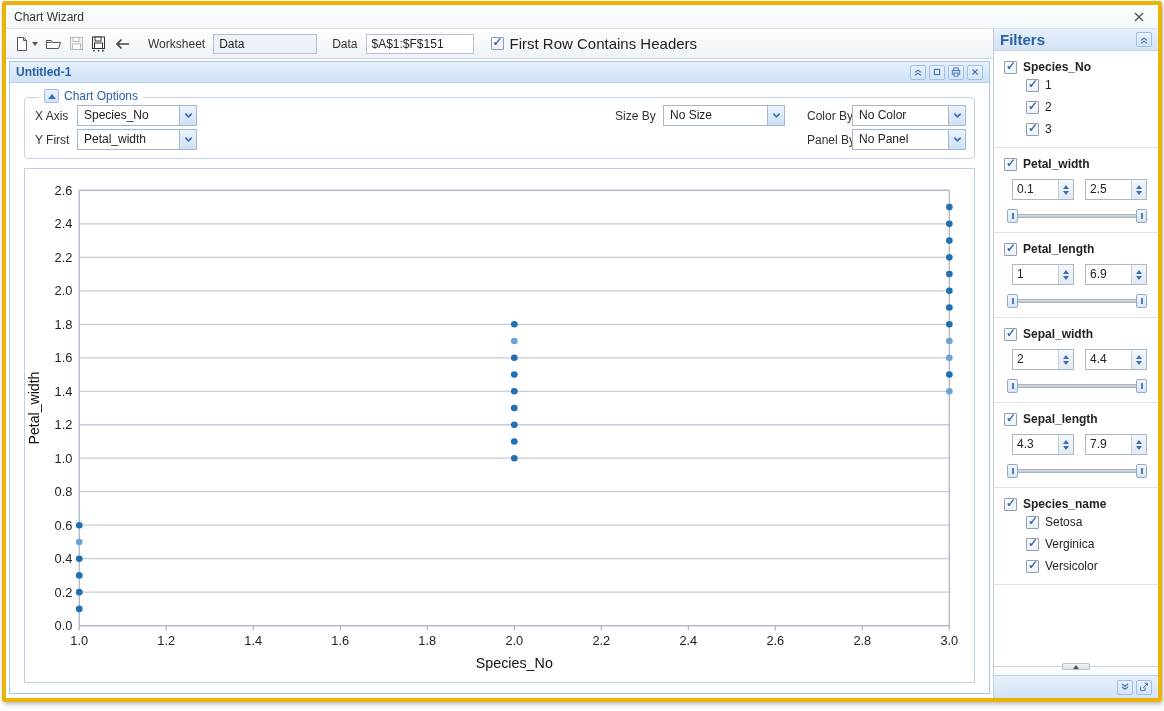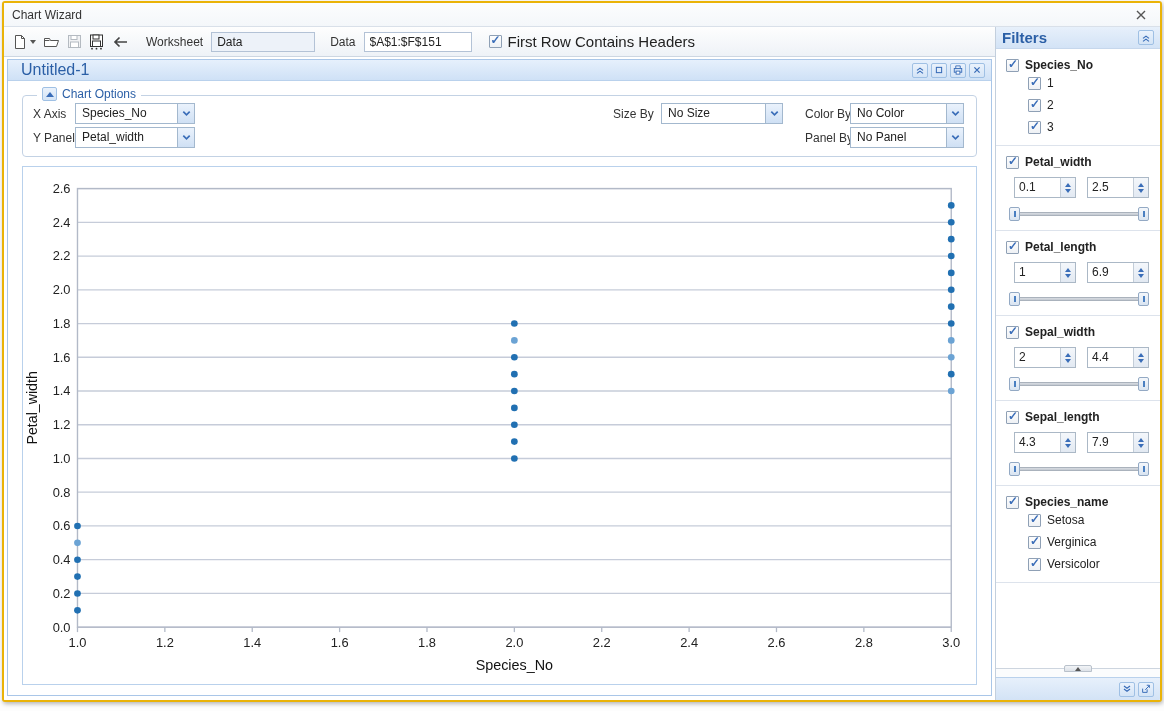--- a/index.html
+++ b/index.html
@@ -1,19 +1,19 @@
 <!DOCTYPE html>
 <html><head>
 <meta charset="utf-8">
 <style>
   * { box-sizing: border-box; margin: 0; padding: 0; }
   html,body { width:1164px; height:711px; background:#fdfdfd; font-family:"Liberation Sans", sans-serif; }
 
   .window { position:absolute; left:2px; top:1px; right:2px; bottom:9px;
-    background:#fff; border:2px solid #eab308; border-radius:3px;
+    background:#fff; border:4px solid #eab308; border-radius:3px;
     box-shadow:1px 2px 4px rgba(0,0,0,.28); overflow:hidden; display:flex; flex-direction:column; }
 
   
   .titlebar { height:24px; flex:0 0 24px; display:flex; align-items:center; padding:0 8px;
     background:linear-gradient(#fcfdfe,#f4f7fa); border-bottom:1px solid #d9e0e9; }
   .titlebar .title { font-size:12px; color:#333; }
   .titlebar .spacer { flex:1; }
   .win-close { width:22px; height:18px; display:flex; align-items:center; justify-content:center; cursor:pointer; }
 
   .app-body { flex:1; display:flex; min-height:0; }
@@ -33,21 +33,21 @@
   .cb { width:13px; height:13px; flex:0 0 13px; border:1px solid #8fa0b5; border-radius:1px;
     background:linear-gradient(#fdfdfd,#eef1f5); position:relative; display:inline-block; }
   .cb.checked::after { content:"✓"; position:absolute; left:1px; top:-2px; font-size:12px; line-height:13px; color:#3a6db8; font-weight:bold; }
   .cb-label { font-size:15px; color:#222; margin-left:6px; }
 
   
   .mdi-area { flex:1; min-height:0; padding:2px 3px 4px; background:#fff; }
   .mdi-child { height:100%; border:1px solid #a9c6e8; display:flex; flex-direction:column; box-shadow:0 0 0 1px #e7f0fa inset; }
   .tabstrip { height:21px; flex:0 0 21px; display:flex; align-items:center; padding:0 6px;
     background:linear-gradient(#e6f0fc,#cfe1f6); border-bottom:1px solid #b9d1ec; }
-  .tab-title { font-size:16px; font-weight:normal; color:#2b5fa6;margin-left:7px; }
+  .tab-title { font-size:12px; font-weight:bold; color:#2b5fa6; }
   .tabstrip .spacer { flex:1; }
   .mini-btn { width:16px; height:15px; margin-left:3px; display:flex; align-items:center; justify-content:center;
     background:linear-gradient(#eaf2fc,#d4e4f6); border:1px solid #9fc0e4; border-radius:2px; }
 
   .content { flex:1; min-height:0; display:flex; flex-direction:column; padding:8px 14px 10px; background:#fff; }
 
   
   .chart-options { position:relative; flex:0 0 62px; border:1px solid #c3d2e4; border-radius:4px; margin-top:6px; }
   .co-legend { position:absolute; top:-9px; left:14px; display:flex; align-items:center; gap:5px; background:#fff; padding:0 5px; }
   .co-legend .txt { font-size:12px; color:#2b5fa6; }
@@ -198,21 +198,21 @@
           <div class="content">
 
             <fieldset class="chart-options">
               <div class="co-legend">
                 <span class="co-collapse">
                   <span class="tri-up-s"></span>
                 </span>
                 <span class="txt">Chart Options</span>
               </div>
               <span class="opt-label" style="left:10px;top:11px;">X Axis</span>
-              <span class="opt-label" style="left:10px;top:35px;">Y Panel</span>
+              <span class="opt-label" style="left:10px;top:35px;">Y First</span>
               <div class="combo" style="left:52px;top:7px;width:120px;">
                 <span class="val">Species_No</span>
                 <span class="chev">
                     <svg width="11" height="11" viewBox="0 0 12 12">
                       <path d="M2.5 4l3.5 3.5L9.5 4" stroke="#3a6db8" stroke-width="1.8" fill="none"></path>
                     </svg>
                   </span>
               </div>
               <div class="combo" style="left:52px;top:31px;width:120px;">
                 <span class="val">Petal_width</span>

